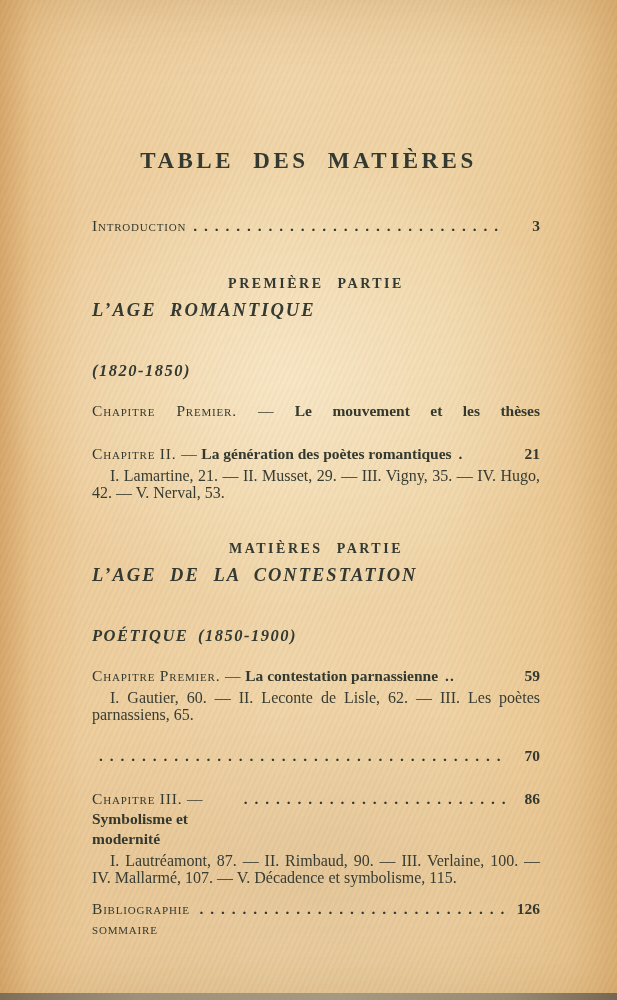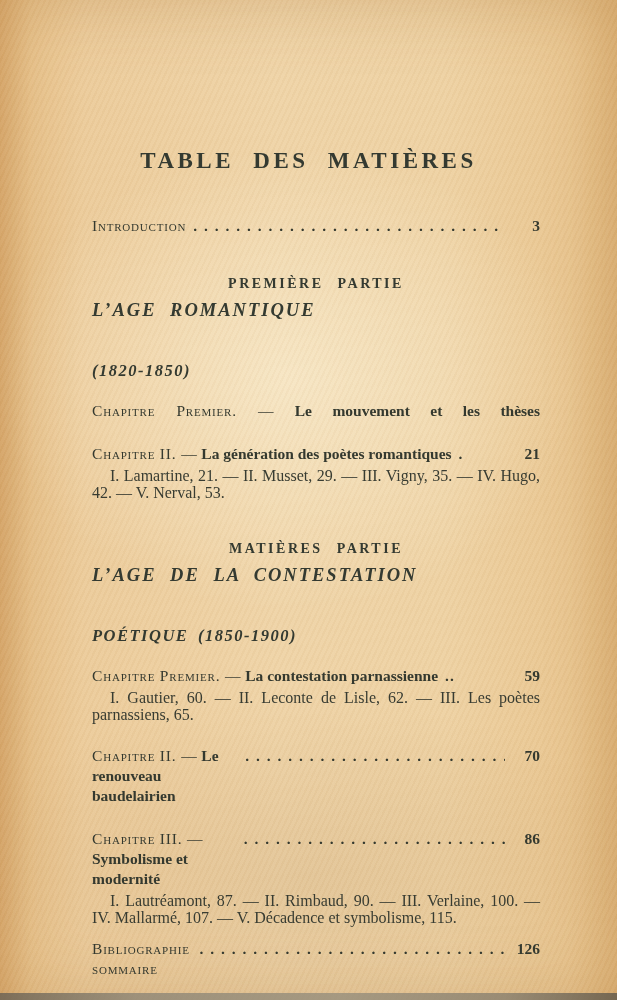--- a/index.html
+++ b/index.html
@@ -129,23 +129,20 @@
     <div class="toc-row sp3">
       <span>
         <span class="sc">Chapitre Premier. —</span>
         <span class="bold">La contestation parnassienne</span></span>
       <span class="leader double"></span>
       <span class="page-num">59</span>
     </div>
     <div class="chapter-note">I. Gautier, 60. — II. Leconte de Lisle, 62. — III. Les poètes parnassiens, 65.</div>
 
     <div class="toc-row sp4">
-      <span>
-        <span class="sc">Chapitre II. —</span>
-        <span class="bold">Le renouveau baudelairien</span></span>
       <span class="leader"></span>
       <span class="page-num">70</span>
     </div>
 
     <div class="toc-row sp4">
       <span>
         <span class="sc">Chapitre III. —</span>
         <span class="bold">Symbolisme et modernité</span></span>
       <span class="leader"></span>
       <span class="page-num">86</span>

